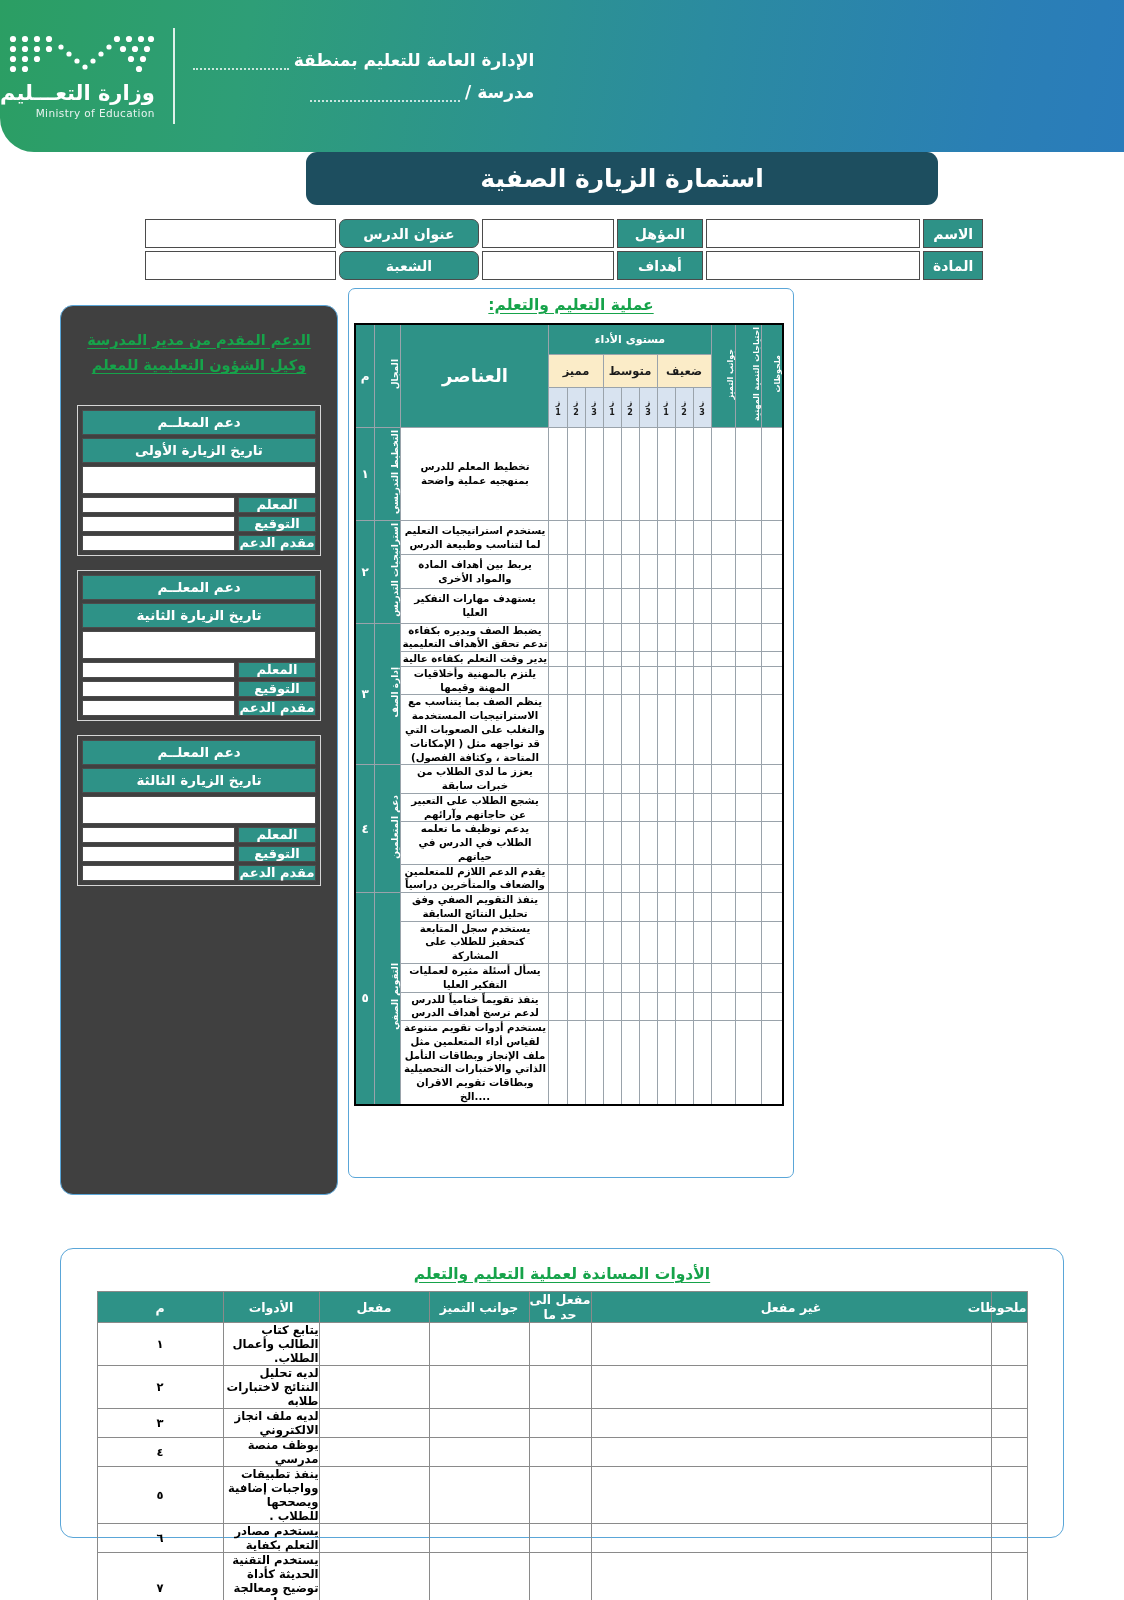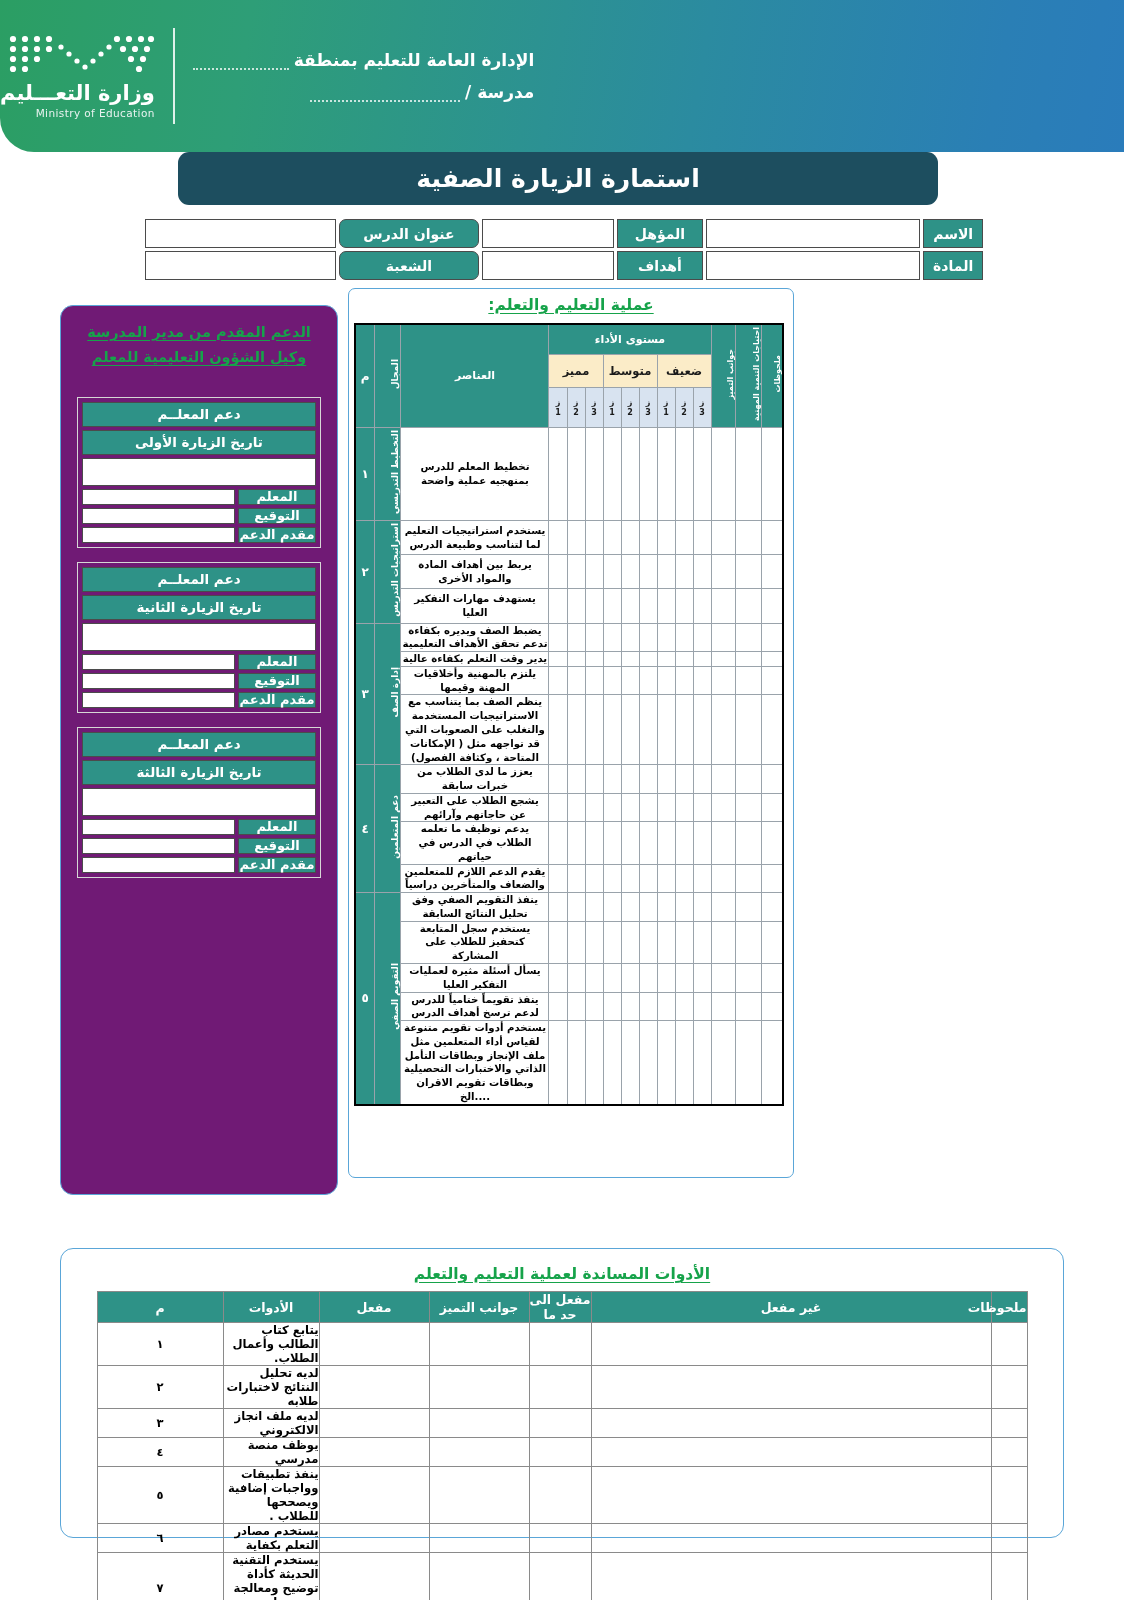--- a/index.html
+++ b/index.html
@@ -38,21 +38,21 @@
   }
   .hdr-lines{ display:flex; flex-direction:column; gap:12px; color:#fff; font-size:17px; font-weight:600; }
   .hdr-line{ display:flex; flex-direction:row; align-items:flex-end; gap:5px; white-space:nowrap; }
   .dotfill{ display:inline-block; border-bottom:2px dotted rgba(255,255,255,.75); }
   .dotfill.a{ width:96px; }
   .dotfill.b{ width:150px; }
 
   
   .title-bar{
     position:absolute; top:152px; right:186px;
-    width:760px; height:53px;
+    width:632px; height:53px;
     background:#1d4e5f; border-radius:11px;
     display:flex; align-items:center; justify-content:center;
     color:#fff; font-size:25px; font-weight:700;
   }
 
   
   .info-grid{
     position:absolute; top:219px; right:141px;
     width:838px;
     display:flex; flex-direction:column; gap:3px;
@@ -72,22 +72,22 @@
   .w-lbl-m{ width:86px; }
   .w-inp-2{ width:133px; }
   .w-lbl-l{ width:141px;border-radius:7px; }
   .w-inp-3{ width:192px; }
 
   
   .support-panel{
     position:absolute; top:305px; right:786px;
     width:278px; height:890px;
     border:1.5px solid #5aa6d8; border-radius:13px;
-    background:#701a75;
-    padding:14px 16px;
+    background:#404040;
+    padding:22px 16px;
   }
   .support-title{
     text-align:center; color:#16a34a; font-weight:700;
     font-size:14.5px; line-height:1.75; text-decoration:underline;
     text-underline-offset:3px;
   }
   .visit-block{
     margin-top:14px;
     border:1px solid #d6d6d6;
     padding:4px;
@@ -338,21 +338,21 @@
         <td class="th-teal" rowspan="3">
           <span class="vtxt">ملحوظات</span>
         </td>
         <td class="th-teal" rowspan="3">
           <span class="vtxt">احتياجات التنمية المهنية</span>
         </td>
         <td class="th-teal" rowspan="3">
           <span class="vtxt">جوانب التميز</span>
         </td>
         <td class="perf-head" colspan="9" style="height:20px;text-align:center">مستوى الأداء</td>
-        <td class="th-teal" rowspan="3" style="text-align:center;font-size:11px">العناصر</td>
+        <td class="th-teal" rowspan="3" style="text-align:center;font-size:18px">العناصر</td>
         <td class="th-teal" rowspan="3">
           <span class="vtxt vtxt-dom">المجال</span>
         </td>
         <td class="th-teal" rowspan="3" style="text-align:center;font-size:12px">م</td>
       </tr>
       <tr>
         <td class="th-cream" colspan="3" style="height:22px;text-align:center">ضعيف</td>
         <td class="th-cream" colspan="3" style="text-align:center">متوسط</td>
         <td class="th-cream" colspan="3" style="text-align:center">مميز</td>
       </tr>

